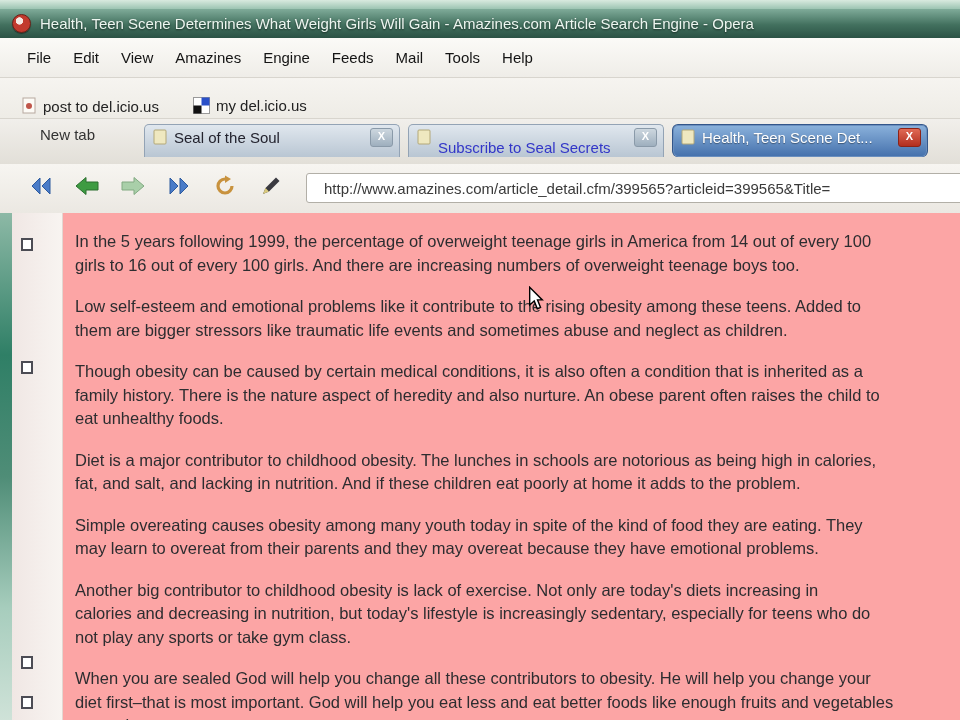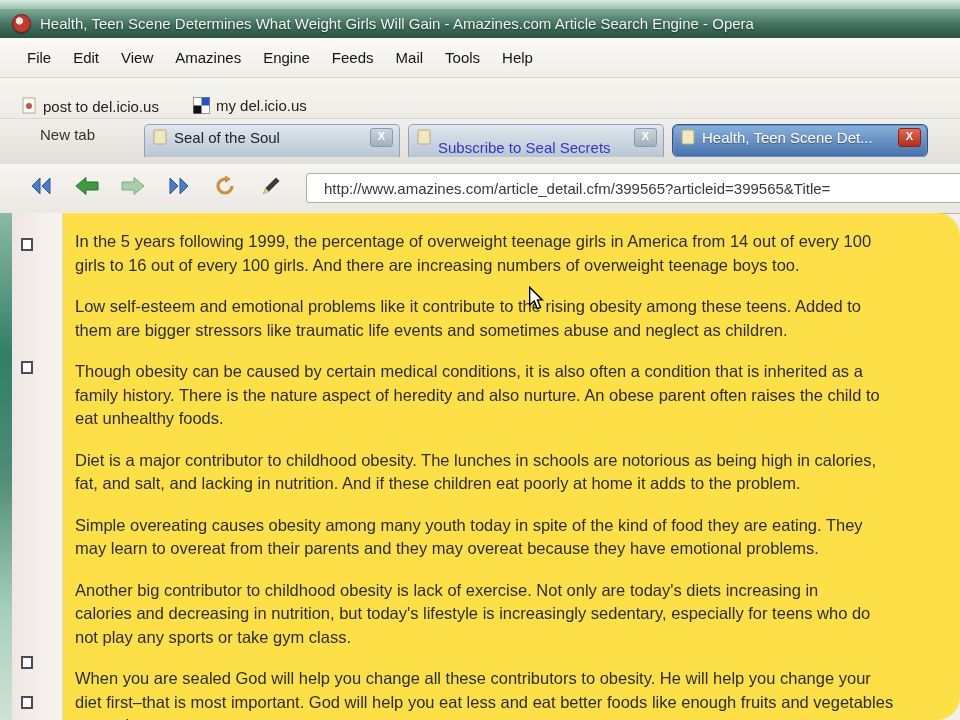--- a/index.html
+++ b/index.html
@@ -63,21 +63,21 @@
           border-bottom:1px solid #b7b4ac;}
   .navbtns{position:absolute;left:22px;top:5px;display:flex;gap:8px;}
   .navbtn{width:38px;height:38px;display:flex;align-items:center;justify-content:center;}
   .addressbar{position:absolute;left:306px;top:173px;width:666px;height:30px;box-sizing:border-box;
               background:#fff;border:1px solid #b2afa7;border-radius:3px;
               display:flex;align-items:center;padding:0 8px;font-size:15px;color:#3a3a3a;}
   .addressbar .ic{margin-right:9px;display:flex;}
   .url{white-space:nowrap;overflow:hidden;}
 
   
-  .content{position:absolute;left:0;top:213px;right:0;bottom:0;background:#fde047;border-radius:23px;}
+  .content{position:absolute;left:0;top:213px;right:0;bottom:0;background:#fca5a5;}
   .gutter{position:absolute;left:12px;top:0;width:50px;bottom:0;
           background:linear-gradient(90deg,#f0e7e4,#f8f4f1);border-right:1px solid #e4d6d1;}
   .mglyph{position:absolute;left:9px;width:8px;height:9px;background:#fff;
           border:2px solid #4c4c54;}
   .article{position:absolute;left:75px;top:17px;width:1010px;
            font-size:16.5px;line-height:23.5px;color:#2d2d30;}
   .para{margin:0 0 18px 0;}
   .line{white-space:nowrap;}
   .cursor{position:absolute;left:526px;top:286px;pointer-events:none;}
 </style>

